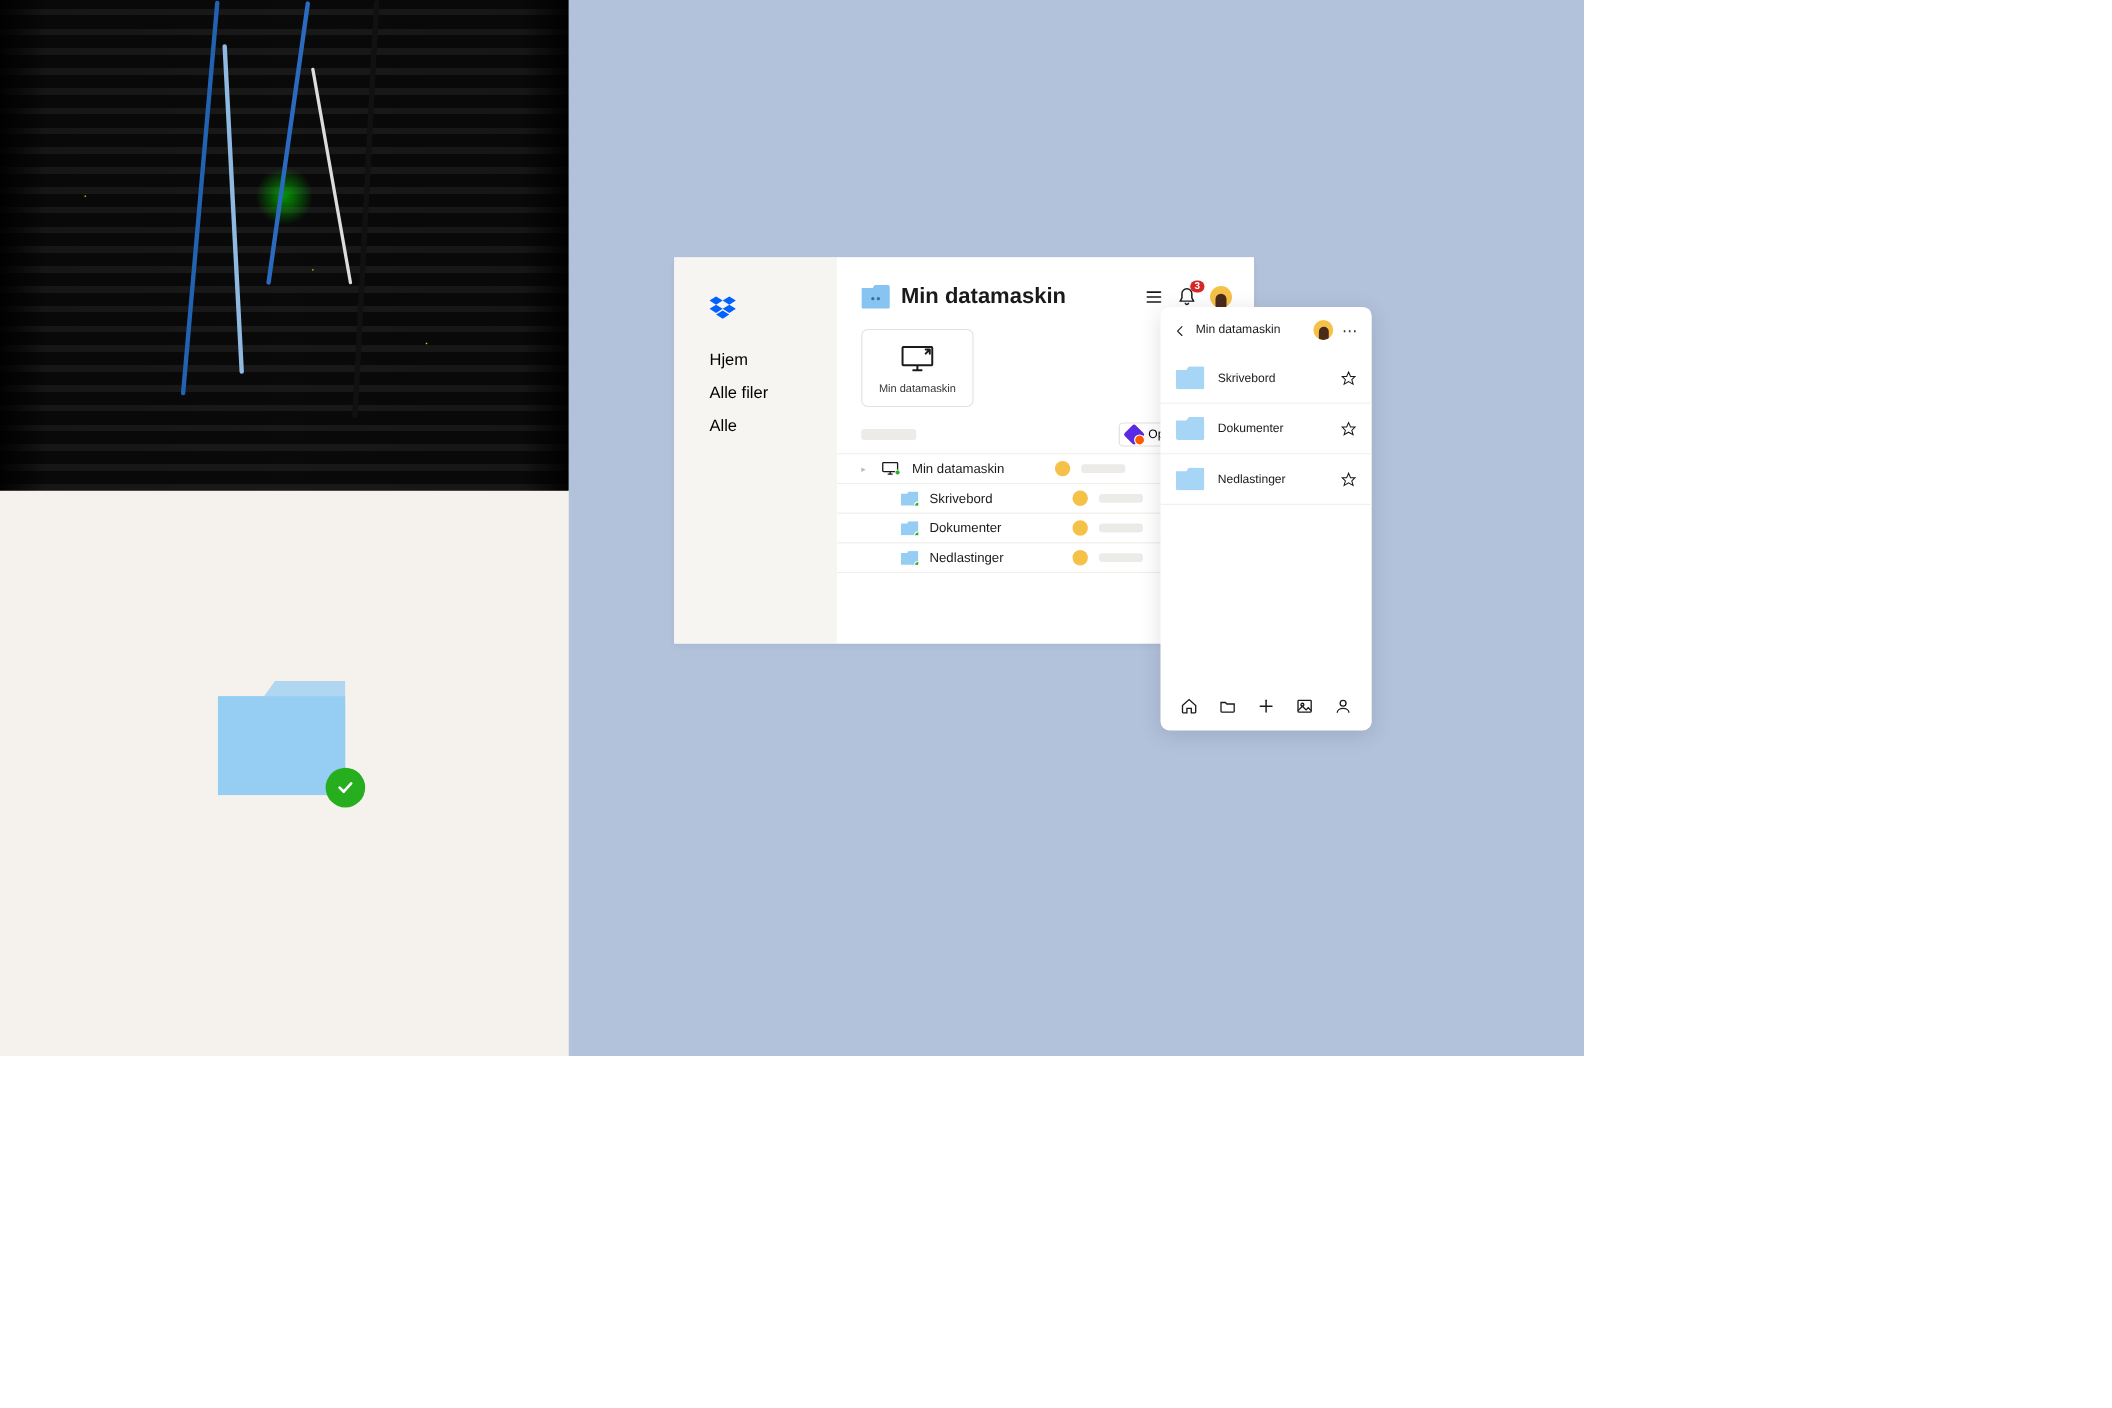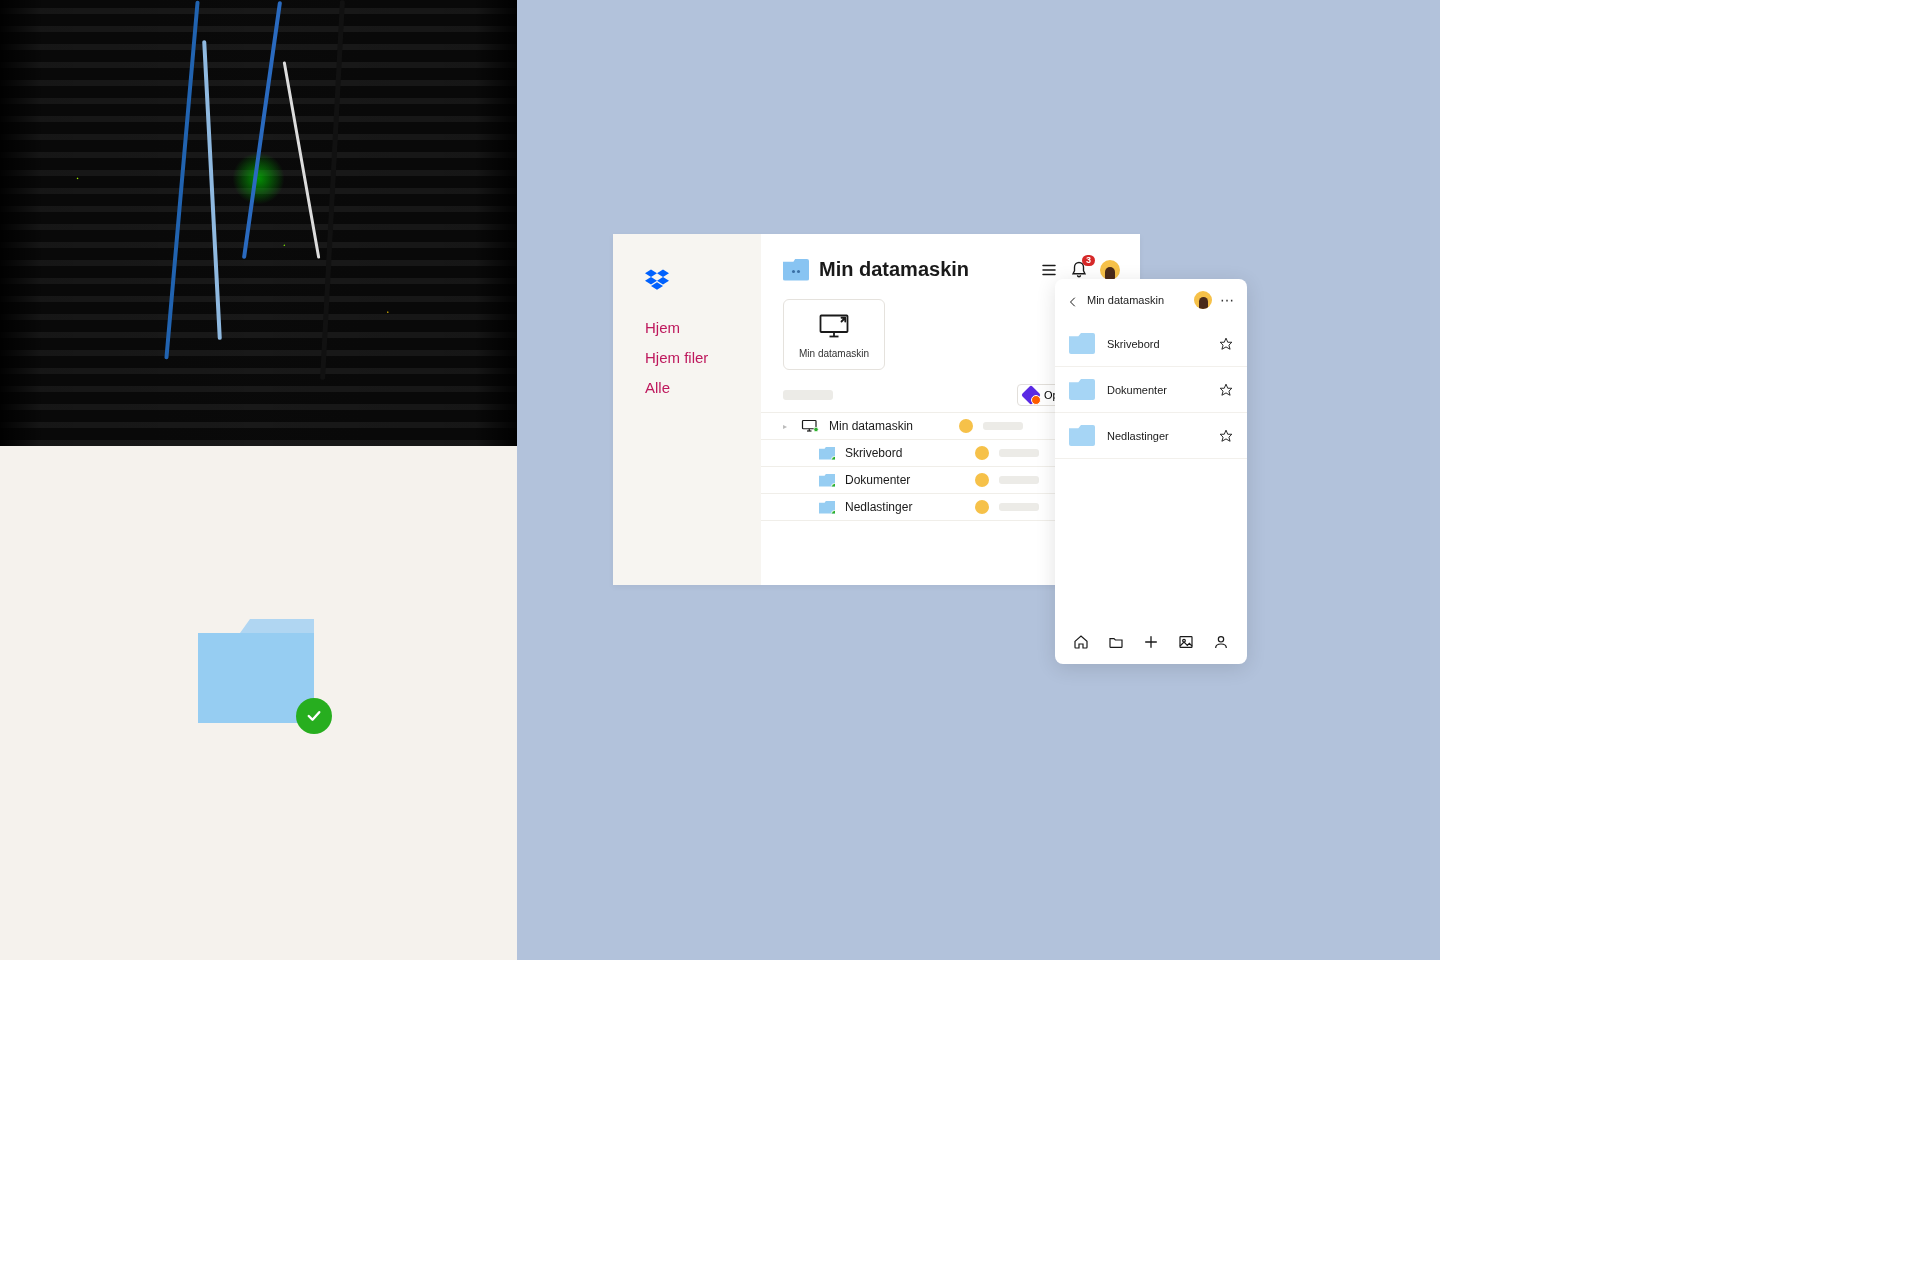--- a/index.html
+++ b/index.html
@@ -62,21 +62,21 @@
     position: absolute; left: 613px; top: 234px; width: 527px; height: 351px;
     background: #fff; display: flex;
     box-shadow: 0 2px 6px rgba(0,0,0,.05);
   }
   .dw-sidebar {
     width: 148px; background: #f7f5f1; padding-top: 34px;
   }
   .dw-logo { margin-left: 32px; margin-bottom: 28px; width: 24px; height: 24px; }
   .dw-nav { padding-left: 32px; }
   .dw-nav-item {
-    font-size: 15px; color: #be185d; line-height: 1; margin-bottom: 15px;
+    font-size: 15px; color: #000000; line-height: 1; margin-bottom: 15px;
     cursor: pointer;
   }
   .dw-main { flex: 1; background: #fff; position: relative; }
   .dw-header {
     display: flex; align-items: center; padding: 24px 20px 10px 22px;
   }
   .dw-folder-badge {
     width: 26px; height: 22px; background: #88c4f2; border-radius: 2px;
     margin-right: 10px; position: relative;
     clip-path: polygon(0 15%, 40% 15%, 48% 0, 100% 0, 100% 100%, 0 100%);
@@ -195,21 +195,21 @@
         <svg viewBox="0 0 32 32" fill="#0061fe">
           <path d="M8 2 L16 7 L8 12 L0 7 Z"></path>
           <path d="M24 2 L32 7 L24 12 L16 7 Z"></path>
           <path d="M8 12 L16 17 L8 22 L0 17 Z"></path>
           <path d="M24 12 L32 17 L24 22 L16 17 Z"></path>
           <path d="M16 19 L24 24 L16 29 L8 24 Z"></path>
         </svg>
       </div>
       <div class="dw-nav">
         <div class="dw-nav-item">Hjem</div>
-        <div class="dw-nav-item">Hjem filer</div>
+        <div class="dw-nav-item">Alle filer</div>
         <div class="dw-nav-item">Alle</div>
       </div>
     </div>
 
     <div class="dw-main">
       <div class="dw-header">
         <div class="dw-folder-badge">
           <div class="dots">
               <span></span>
               <span></span>

